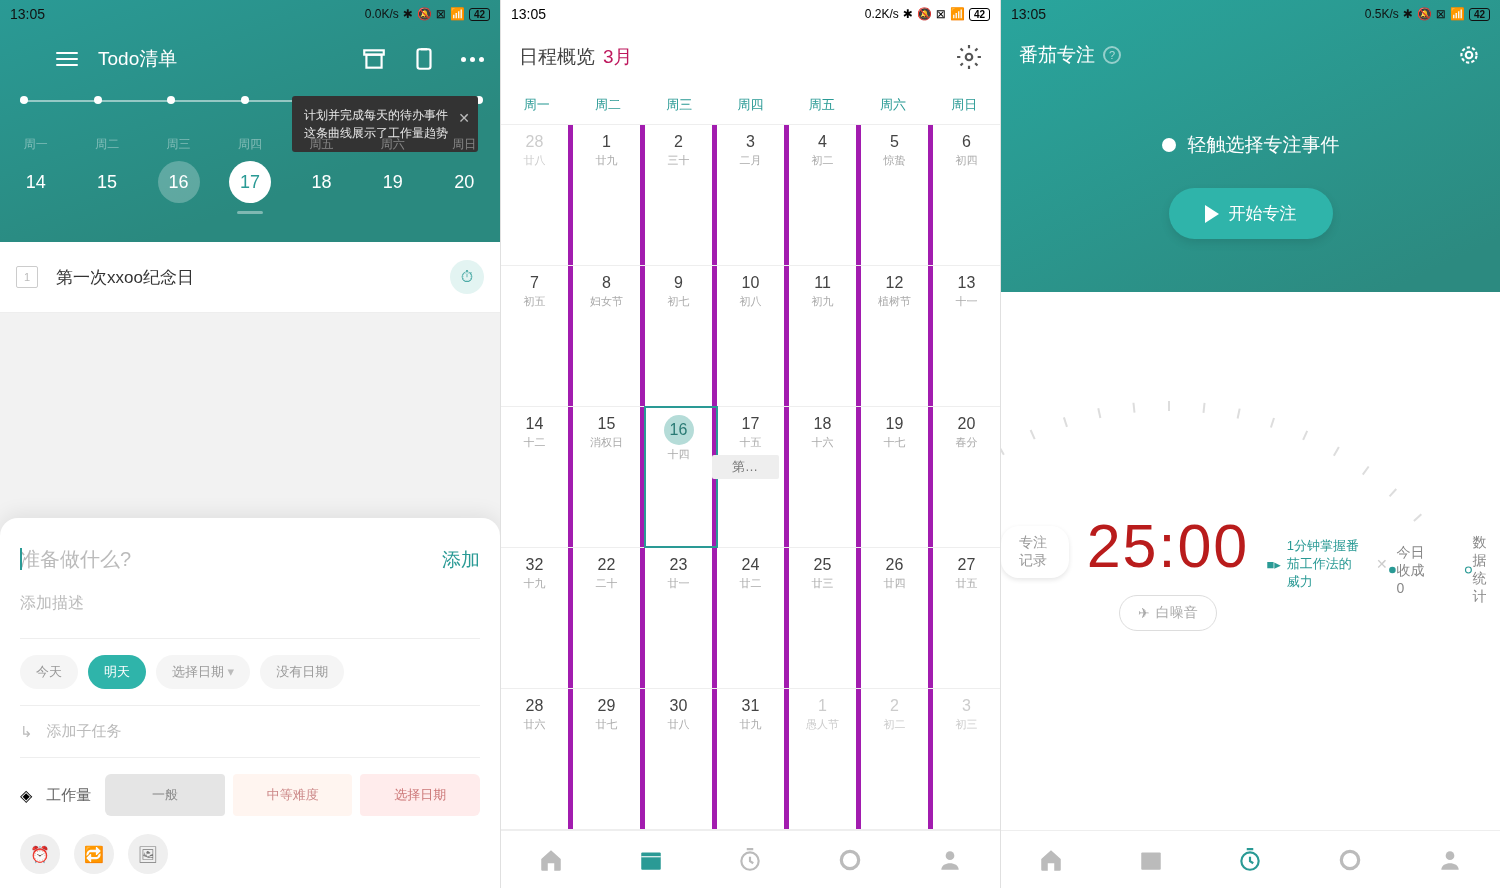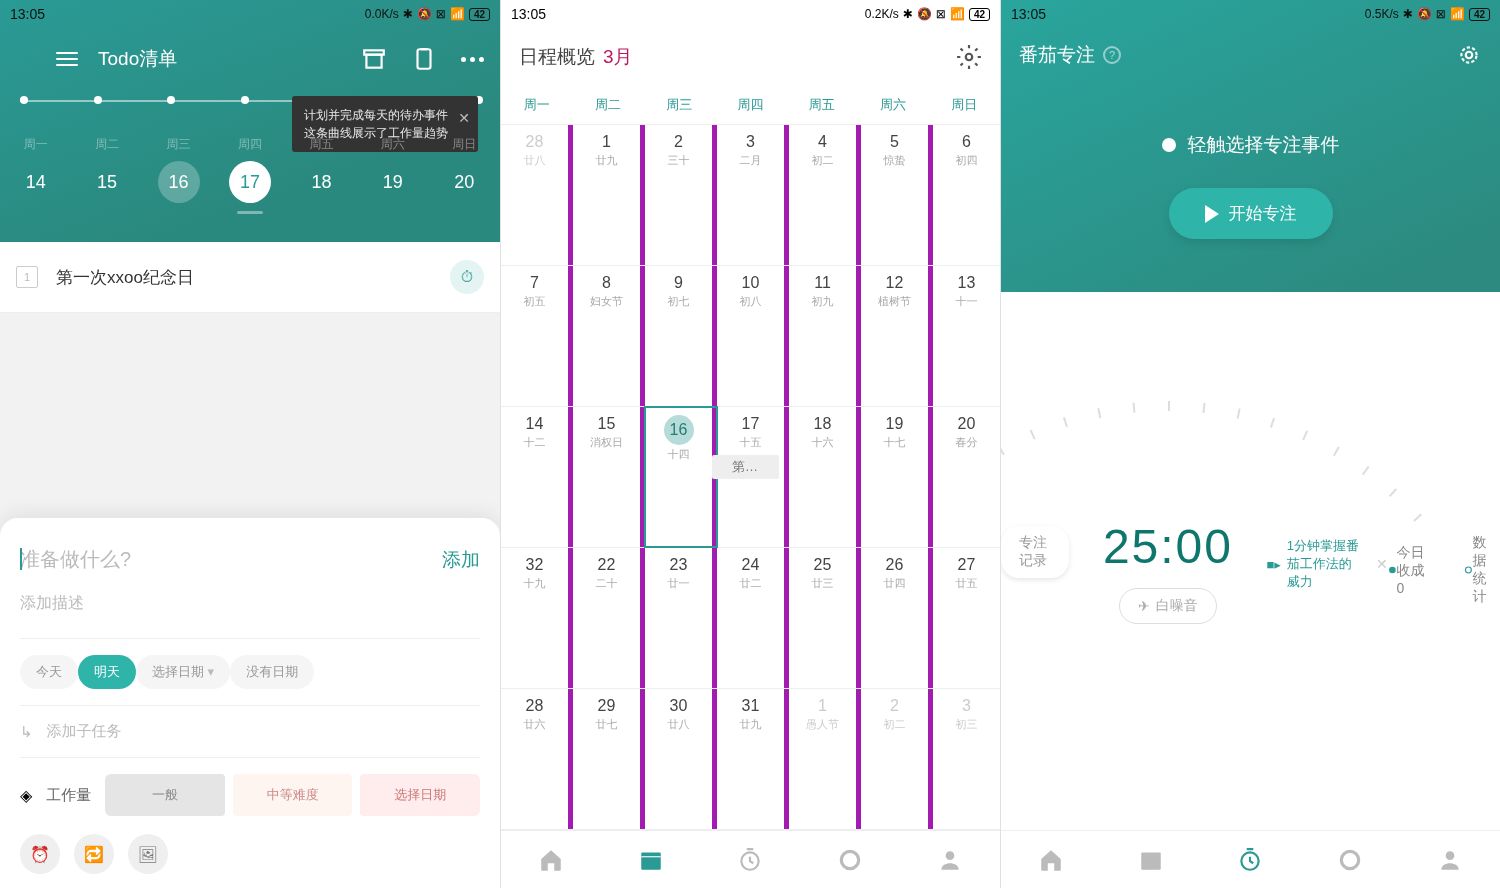--- a/index.html
+++ b/index.html
@@ -40,21 +40,21 @@
 .taskrow .t { flex: 1; font-size: 17px; color: #333; }
 .timer-ico { width: 34px; height: 34px; border-radius: 50%; background: #e3f4f2; display: flex; align-items: center; justify-content: center; color: #2a9a95; }
 
 .sheet { position: absolute; left: 0; right: 0; bottom: 0; background: #fff; border-radius: 18px 18px 0 0; box-shadow: 0 -4px 20px rgba(0,0,0,.08); padding: 28px 20px 14px; }
 .inp-row { display: flex; align-items: center; margin-bottom: 20px; }
 .inp-main { flex: 1; font-size: 20px; color: #bbb; border: none; outline: none; position: relative; }
 .inp-main::before { content: ""; width: 2px; height: 22px; background: #2a9a95; position: absolute; left: 0; top: 2px; }
 .add-link { color: #2a9a95; font-size: 19px; }
 .desc-row { font-size: 16px; color: #bbb; margin-bottom: 24px; }
 .hr { height: 1px; background: #eee; margin: 16px 0; }
-.chips { display: flex; align-items: flex-start; flex-wrap: wrap; }
+.chips { display: flex; gap: 10px; align-items: flex-start; flex-wrap: wrap; }
 .chip { padding: 8px 16px; border-radius: 18px; font-size: 13px; background: #f5f5f5; color: #999; }
 .chip.act { background: #2fb4aa; color: #fff; }
 .chip-dd::after { content: " ▾"; color: #bbb; }
 .sub-row { display: flex; align-items: center; gap: 14px; color: #bbb; font-size: 15px; margin-top: 8px; }
 .wl-row { display: flex; align-items: center; gap: 14px; }
 .wl-label { font-size: 15px; color: #666; }
 .seg { display: flex; border-radius: 6px; overflow: hidden; flex: 1; gap: 8px; }
 .seg-b { flex: 1; text-align: center; padding: 12px 0; font-size: 13px; border-radius: 4px; }
 .seg-b.g1 { background: #e5e5e5; color: #888; }
 .seg-b.g2 { background: #fff5f0; color: #c88; }
@@ -94,21 +94,21 @@
 .gear2 { margin-left: auto; color: #fff; width: 26px; height: 26px; }
 .sel-evt { display: flex; align-items: center; gap: 12px; margin-top: 50px; font-size: 19px; }
 .sel-evt .rad { width: 14px; height: 14px; border-radius: 50%; background: #fff; }
 .btn-start { margin-top: 30px; background: #2fb4aa; color: #fff; padding: 14px 36px; border-radius: 30px; font-size: 17px; display: flex; align-items: center; gap: 10px; box-shadow: 0 4px 10px rgba(0,0,0,.1); }
 .btn-start .play { width: 0; height: 0; border-left: 14px solid #fff; border-top: 9px solid transparent; border-bottom: 9px solid transparent; }
 .s3-body { flex: 1; position: relative; display: flex; flex-direction: row; align-items: center; }
 .chip2 { background: #fff; color: #999; padding: 8px 18px; border-radius: 18px; font-size: 14px; margin-top: -18px; box-shadow: 0 2px 5px rgba(0,0,0,.1); }
 .dial { width: 340px; height: 340px; border-radius: 50%; position: relative; margin-top: 20px; display: flex; flex-direction: column; align-items: center; justify-content: center; }
 .ticks { position: absolute; inset: 0; }
 .tick { position: absolute; left: 50%; top: 50%; width: 2px; height: 10px; background: #ddd; transform-origin: 0 170px; }
-.time-big { font-size: 48px; color: #0f766e; font-weight: 500; letter-spacing: 2px; }
+.time-big { font-size: 61px; color: #b91c1c; font-weight: 500; letter-spacing: 2px; }
 .wn-btn { margin-top: 14px; border: 1px solid #ddd; border-radius: 20px; padding: 8px 18px; color: #aaa; font-size: 14px; display: flex; align-items: center; gap: 6px; }
 .vid-link { display: flex; align-items: center; gap: 6px; color: #2a9a95; font-size: 13px; margin-top: 6px; }
 .vid-link .x { color: #ccc; margin-left: 8px; font-size: 14px; }
 .stat-row { display: flex; gap: 34px; margin-top: 18px; color: #888; font-size: 14px; }
 .stat-row .it { display: flex; align-items: center; gap: 0; }
 .stat-row .it svg { color: #2a9a95; }
 </style>
 </head>
 <body>
 

